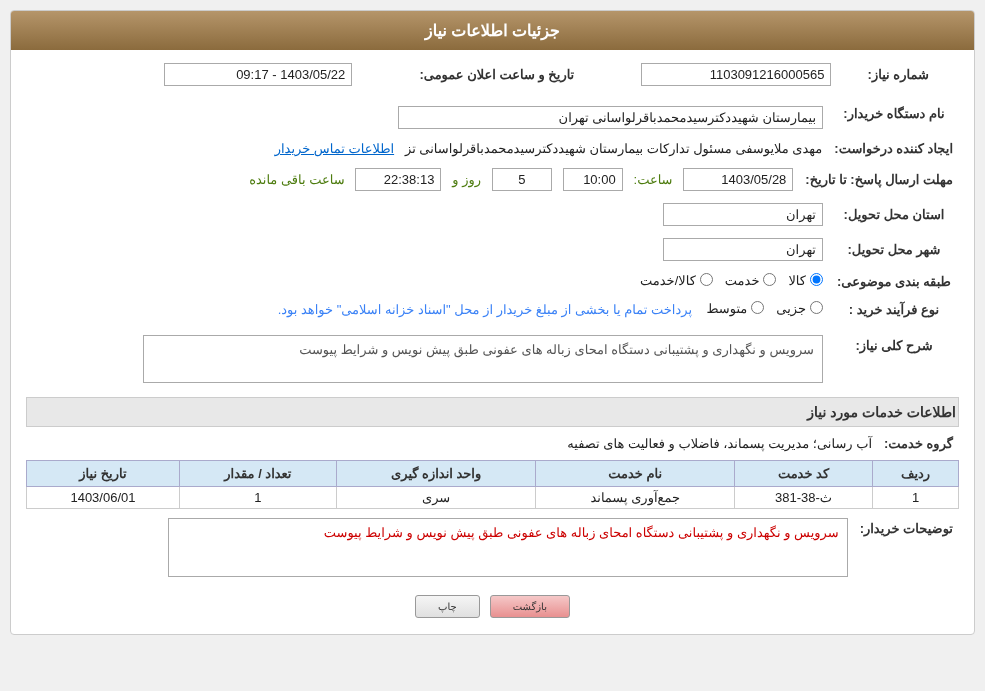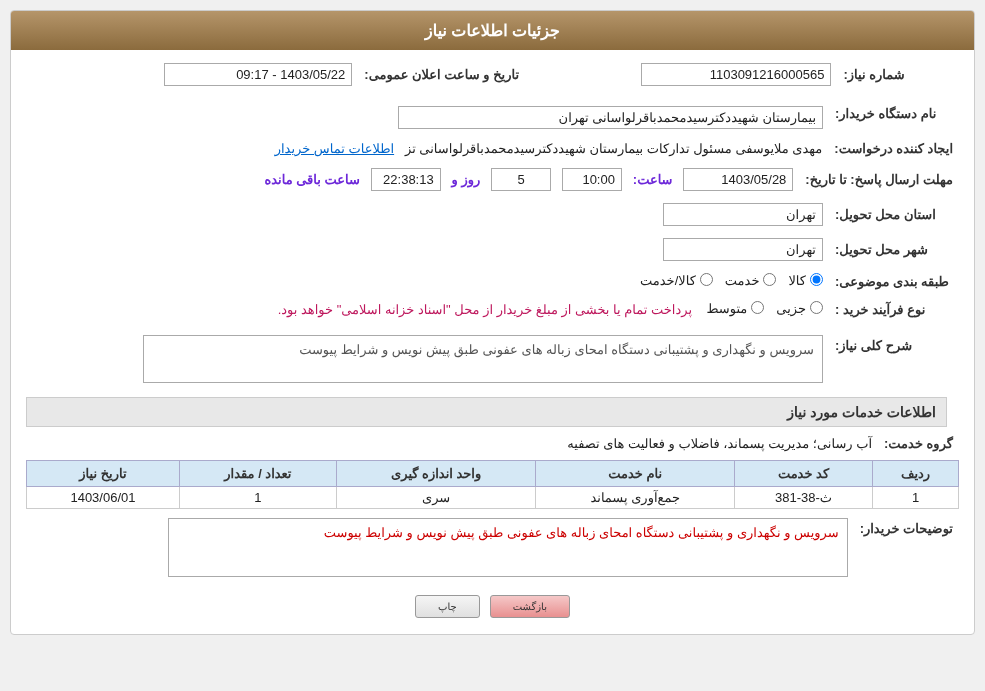--- a/index.html
+++ b/index.html
@@ -41,21 +41,21 @@
     }
     .info-table td {
       padding: 3px 6px;
       vertical-align: middle;
       font-size: 13px;
     }
     .label-cell {
       white-space: nowrap;
       font-weight: bold;
       color: #333;
-      text-align: left;
+      text-align: center;
       width: auto;
       padding-right: 8px;
     }
     .value-cell {
       text-align: right;
     }
     .input-like {
       border: 1px solid #aaa;
       background: #fff;
       padding: 3px 6px;
@@ -85,24 +85,24 @@
       align-items: flex-start;
       gap: 4px;
     }
     .radio-item input[type=radio] {
       margin: 0;
     }
     
     .section-title {
       background: #e8e8e8;
       border: 1px solid #ccc;
-      padding: 6px 10px;
+      padding: 6px 2px;
       font-weight: bold;
       font-size: 14px;
-      margin: 8px 12px 6px 0;
+      margin: 8px 0 6px 0;
       color: #333;
     }
     
     .desc-box {
       border: 1px solid #aaa;
       background: #fff;
       padding: 6px 8px;
       width: 100%;
       min-height: 50px;
       font-size: 13px;
@@ -154,22 +154,22 @@
     .btn-back {
       background: linear-gradient(to bottom, #f5c8c8, #e89090);
       color: #333;
     }
     
     .watermark-container {
       position: relative;
     }
     .inline-label {
       white-space: nowrap;
-      font-weight: bold;
-      color: #6d28d9;
+      font-weight: normal;
+      color: #4d7c0f;
     }
   </style>
 </head>
 <body>
 
 <div class="page-wrapper">
   <div class="main-card watermark-container">
     <div class="card-header">جزئیات اطلاعات نیاز</div>
     <div class="card-body">
 
@@ -220,21 +220,21 @@
             <span class="input-like" style="width:110px; display:inline-block;">1403/05/28</span>
             &nbsp;
             <span class="inline-label">ساعت:</span>
             &nbsp;
             <span class="input-like" style="width:60px; display:inline-block;">10:00</span>
             &nbsp;
             <span class="input-like" style="width:30px; display:inline-block; text-align:center;">5</span>
             &nbsp;
             <span class="inline-label">روز و</span>
             &nbsp;
-            <span class="input-like" style="width:70px; display:inline-block;">22:38:13</span>
+            <span class="input-like" style="width:86px; display:inline-block;">22:38:13</span>
             &nbsp;
             <span class="inline-label">ساعت باقی مانده</span>
           </td>
         </tr>
       </tbody>
         </table>
 
       <table class="info-table">
         <tbody>
             <tr>
@@ -290,21 +290,21 @@
               <div class="radio-item">
                 <input type="radio" name="process" style="">
                 <span>جزیی</span>
               </div>
               <div class="radio-item">
                 <input type="radio" name="process" style="">
                 <span>متوسط</span>
               </div>
             </div>
             &nbsp;&nbsp;
-            <span style="color:#be185d;margin-top:38px;">پرداخت تمام یا بخشی از مبلغ خریدار از محل "اسناد خزانه اسلامی" خواهد بود.</span>
+            <span style="color:#3b82f6;margin-top:38px;">پرداخت تمام یا بخشی از مبلغ خریدار از محل "اسناد خزانه اسلامی" خواهد بود.</span>
           </td>
         </tr>
       </tbody>
         </table>
 
       <div class="section-divider"></div>
       <table class="info-table">
         <tbody>
             <tr>
           <td class="label-cell" style="width:130px; vertical-align:top; padding-top:6px;">شرح کلی نیاز:</td>

